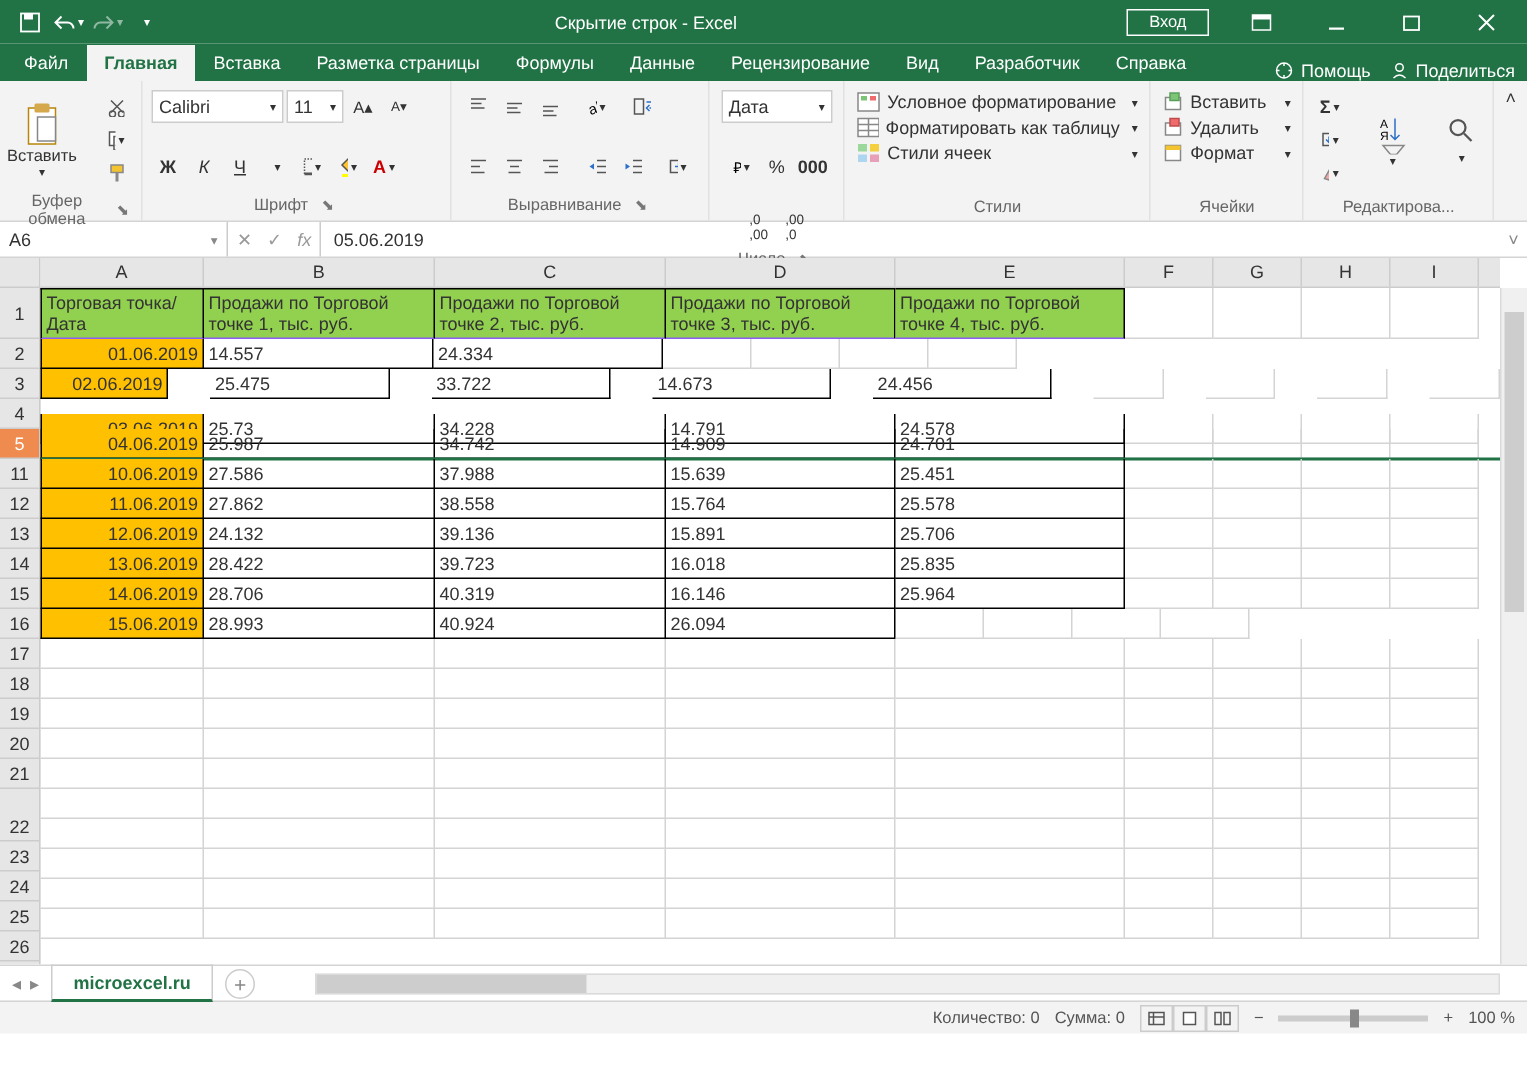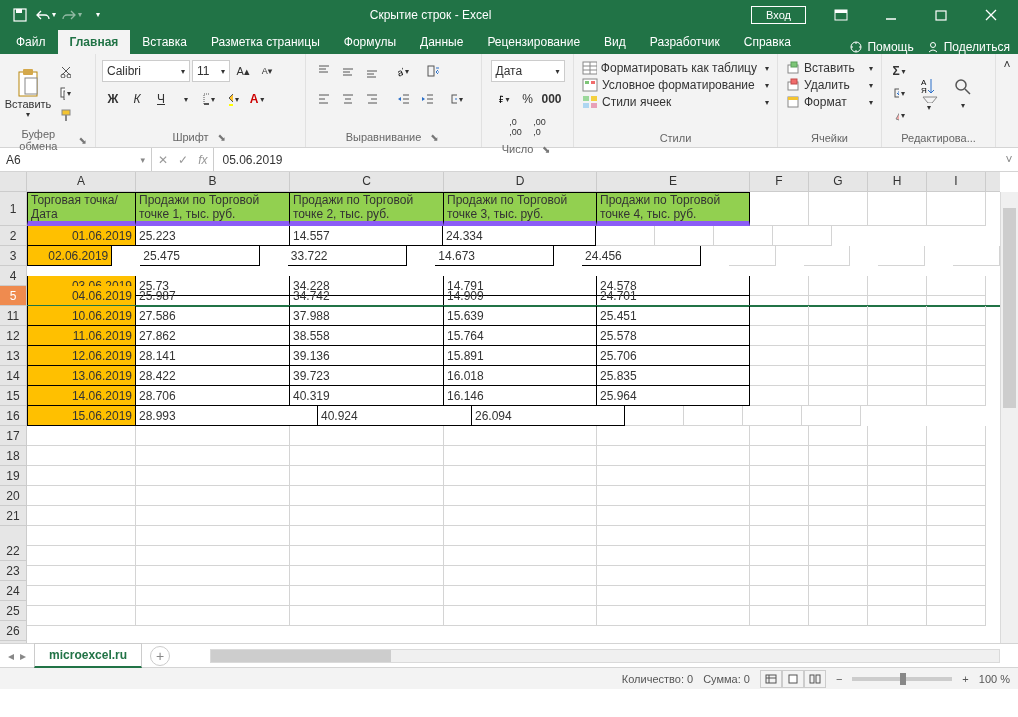--- a/index.html
+++ b/index.html
@@ -18,21 +18,21 @@
 .ribbon-tabs { background: #217346; height: 25px; display: flex; align-items: flex-end; padding-left: 4px; }
 .ribbon-tab { padding: 5px 12px; color: #fff; font-size: 12px; cursor: pointer; }
 .ribbon-tab.active { background: #f3f3f3; color: #217346; font-weight: 600; }
 .ribbon-tabs .right-actions { margin-left: auto; display: flex; align-items: center; color: #fff; padding-right: 8px; gap: 12px; }
 .ribbon-tabs .right-actions span { display: flex; align-items: center; gap: 4px; font-size: 12px; }
 
 
 .ribbon { background: #f3f3f3; border-bottom: 1px solid #d4d4d4; height: 94px; display: flex; }
 .group { border-right: 1px solid #e1e1e1; padding: 2px 6px 0; display: flex; flex-direction: column; justify-content: space-between; }
 .group-label { text-align: center; font-size: 11px; color: #666; padding: 2px 0 3px; display: flex; justify-content: center; align-items: center; gap: 6px; }
-.group-content { display: flex; align-items: flex-start; gap: 4px; flex: 1; padding-top: 4px; }
+.group-content { display: flex; align-items: flex-start; gap: 16px; flex: 1; padding-top: 4px; }
 .btn { display: flex; align-items: center; justify-content: center; padding: 2px 4px; cursor: pointer; border: 1px solid transparent; }
 .btn-large { flex-direction: column; width: 44px; height: 66px; font-size: 11px; }
 .btn-small { width: 22px; height: 22px; }
 .dropdown-arrow::after { content: '▾'; font-size: 8px; margin-left: 2px; }
 .dialog-launcher { width: 14px; height: 14px; font-size: 10px; color: #777; border: 1px solid transparent; display: inline-flex; align-items: center; justify-content: center; cursor: pointer; }
 
 
 .font-row { display: flex; gap: 2px; margin-bottom: 2px; }
 .font-select { border: 1px solid #ccc; background: #fff; height: 22px; font-size: 12px; padding: 0 18px 0 4px; position: relative; display: flex; align-items: center; }
 .font-select::after { content: '▾'; position: absolute; right: 4px; font-size: 8px; }
@@ -58,21 +58,21 @@
 .grid-area { position: relative; height: 471px; overflow: hidden; }
 .corner { position: absolute; left: 0; top: 0; width: 27px; height: 20px; background: #e6e6e6; border-right: 1px solid #ccc; border-bottom: 1px solid #ccc; }
 .col-headers { position: absolute; left: 27px; top: 0; right: 18px; height: 20px; display: flex; background: #e6e6e6; border-bottom: 1px solid #ccc; }
 .col-h { border-right: 1px solid #ccc; text-align: center; font-size: 12px; line-height: 19px; color: #333; }
 .row-headers { position: absolute; left: 0; top: 20px; width: 27px; bottom: 0; background: #e6e6e6; border-right: 1px solid #ccc; }
 .row-h { border-bottom: 1px solid #ccc; text-align: center; font-size: 12px; color: #333; display: flex; align-items: center; justify-content: center; }
 .row-h.sel { background: #ef8b4f; color: #fff; }
 .cells { position: absolute; left: 27px; top: 20px; right: 18px; bottom: 0; }
 .row { display: flex; position: absolute; left: 0; right: 0; }
 .cell { border-right: 1px solid #d4d4d4; border-bottom: 1px solid #d4d4d4; padding: 0 3px; font-size: 12px; display: flex; align-items: center; overflow: hidden; white-space: nowrap; }
-.cell.head { background: #92d050; border-right: 1px solid #000; border-bottom: 5px solid #8b5cf6; border-top: 1px solid #000; }
+.cell.head { background: #92d050; border-right: 1px solid #000; border-bottom: 1px solid #8b5cf6; border-top: 1px solid #000; }
 .cell.date { background: #ffc000; border: 1px solid #000; border-top: none; justify-content: flex-end; }
 .cell.data { border: 1px solid #000; border-top: none; border-left: none; }
 .cell.empty { }
 .hidden-line { position: absolute; left: 0; right: 0; height: 2px; background: #217346; }
 .vscroll { position: absolute; right: 0; top: 20px; width: 18px; bottom: 0; background: #f0f0f0; border-left: 1px solid #dadada; }
 
 
 .sheet-tabs { height: 24px; border-top: 1px solid #d4d4d4; display: flex; align-items: center; background: #fff; }
 .sheet-nav { display: flex; padding: 0 8px; gap: 6px; color: #888; }
 .sheet-tab { padding: 4px 14px; border: 1px solid #ccc; border-bottom: 2px solid #217346; background: #fff; font-size: 12px; font-weight: 600; color: #217346; }
@@ -372,33 +372,33 @@
         <span>Число</span>
         <span class="dialog-launcher">⬊</span>
       </div>
   </div>
 
   <div class="group" style="width:204px">
     <div class="group-content" style="flex-direction:column;align-items:stretch;gap:1px">
       <div class="style-item">
           <svg width="16" height="14">
             <rect x="1" y="1" width="14" height="12" fill="#fff" stroke="#888"></rect>
+            <rect x="3" y="3" width="4" height="3" fill="#7cc576"></rect>
+            <rect x="9" y="3" width="4" height="3" fill="#f06c6c"></rect>
+          </svg>
+          <span>Условное форматирование</span>
+        </div>
+      <div class="style-item">
+          <svg width="16" height="14">
+            <rect x="1" y="1" width="14" height="12" fill="#fff" stroke="#888"></rect>
             <line x1="1" y1="5" x2="15" y2="5" stroke="#888"></line>
             <line x1="1" y1="9" x2="15" y2="9" stroke="#888"></line>
             <line x1="8" y1="1" x2="8" y2="13" stroke="#888"></line>
           </svg>
           <span>Форматировать как таблицу</span>
-        </div>
-      <div class="style-item">
-          <svg width="16" height="14">
-            <rect x="1" y="1" width="14" height="12" fill="#fff" stroke="#888"></rect>
-            <rect x="3" y="3" width="4" height="3" fill="#7cc576"></rect>
-            <rect x="9" y="3" width="4" height="3" fill="#f06c6c"></rect>
-          </svg>
-          <span>Условное форматирование</span>
         </div>
       <div class="style-item">
           <svg width="16" height="14">
             <rect x="1" y="1" width="6" height="5" fill="#9bd89b"></rect>
             <rect x="9" y="1" width="6" height="5" fill="#f4d03f"></rect>
             <rect x="1" y="8" width="6" height="5" fill="#aed6f1"></rect>
             <rect x="9" y="8" width="6" height="5" fill="#e8a0b8"></rect>
           </svg>
           <span>Стили ячеек</span>
         </div>
@@ -535,21 +535,20 @@
         <div class="cell head" style="width: 154px; height: 34px; white-space: normal; line-height: 14px;">Продажи по Торговой точке 2, тыс. руб.</div>
         <div class="cell head" style="width: 153px; height: 34px; white-space: normal; line-height: 14px;">Продажи по Торговой точке 3, тыс. руб.</div>
         <div class="cell head" style="width: 153px; height: 34px; white-space: normal; line-height: 14px;">Продажи по Торговой точке 4, тыс. руб.</div>
         <div class="cell empty" style="width: 59px; height: 34px;"></div>
         <div class="cell empty" style="width: 59px; height: 34px;"></div>
         <div class="cell empty" style="width: 59px; height: 34px;"></div>
         <div class="cell empty" style="width: 59px; height: 34px;"></div>
       </div>
       <div class="row" style="top: 34px; height: 20px;">
         <div class="cell date" style="width: 109px; height: 20px;">01.06.2019</div>
-        <div class="cell data" style="width: 154px; height: 20px;">25.223</div>
         <div class="cell data" style="width: 153px; height: 20px;">14.557</div>
         <div class="cell data" style="width: 153px; height: 20px;">24.334</div>
         <div class="cell empty" style="width: 59px; height: 20px;"></div>
         <div class="cell empty" style="width: 59px; height: 20px;"></div>
         <div class="cell empty" style="width: 59px; height: 20px;"></div>
         <div class="cell empty" style="width: 59px; height: 20px;"></div>
       </div>
       <div class="row" style="top: 54px; height: 20px; gap: 28px;">
         <div class="cell date" style="width: 109px; height: 20px;">02.06.2019</div>
         <div class="cell data" style="width: 154px; height: 20px;">25.475</div>
@@ -601,21 +600,21 @@
         <div class="cell data" style="width: 154px; height: 20px;">38.558</div>
         <div class="cell data" style="width: 153px; height: 20px;">15.764</div>
         <div class="cell data" style="width: 153px; height: 20px;">25.578</div>
         <div class="cell empty" style="width: 59px; height: 20px;"></div>
         <div class="cell empty" style="width: 59px; height: 20px;"></div>
         <div class="cell empty" style="width: 59px; height: 20px;"></div>
         <div class="cell empty" style="width: 59px; height: 20px;"></div>
       </div>
       <div class="row" style="top: 154px; height: 20px;">
         <div class="cell date" style="width: 109px; height: 20px;">12.06.2019</div>
-        <div class="cell data" style="width: 154px; height: 20px;">28.141</div>
+        <div class="cell data" style="width: 154px; height: 20px;">24.132</div>
         <div class="cell data" style="width: 154px; height: 20px;">39.136</div>
         <div class="cell data" style="width: 153px; height: 20px;">15.891</div>
         <div class="cell data" style="width: 153px; height: 20px;">25.706</div>
         <div class="cell empty" style="width: 59px; height: 20px;"></div>
         <div class="cell empty" style="width: 59px; height: 20px;"></div>
         <div class="cell empty" style="width: 59px; height: 20px;"></div>
         <div class="cell empty" style="width: 59px; height: 20px;"></div>
       </div>
       <div class="row" style="top: 174px; height: 20px;">
         <div class="cell date" style="width: 109px; height: 20px;">13.06.2019</div>
@@ -634,21 +633,21 @@
         <div class="cell data" style="width: 154px; height: 20px;">40.319</div>
         <div class="cell data" style="width: 153px; height: 20px;">16.146</div>
         <div class="cell data" style="width: 153px; height: 20px;">25.964</div>
         <div class="cell empty" style="width: 59px; height: 20px;"></div>
         <div class="cell empty" style="width: 59px; height: 20px;"></div>
         <div class="cell empty" style="width: 59px; height: 20px;"></div>
         <div class="cell empty" style="width: 59px; height: 20px;"></div>
       </div>
       <div class="row" style="top: 214px; height: 20px;">
         <div class="cell date" style="width: 109px; height: 20px;">15.06.2019</div>
-        <div class="cell data" style="width: 182px; height: 20px;">28.993</div>
+        <div class="cell data" style="width: 154px; height: 20px;">28.993</div>
         <div class="cell data" style="width: 154px; height: 20px;">40.924</div>
         <div class="cell data" style="width: 153px; height: 20px;">26.094</div>
         <div class="cell empty" style="width: 59px; height: 20px;"></div>
         <div class="cell empty" style="width: 59px; height: 20px;"></div>
         <div class="cell empty" style="width: 59px; height: 20px;"></div>
         <div class="cell empty" style="width: 59px; height: 20px;"></div>
       </div>
       <div class="row" style="top: 234px; height: 20px;">
         <div class="cell empty" style="width: 109px; height: 20px;"></div>
         <div class="cell empty" style="width: 154px; height: 20px;"></div>

